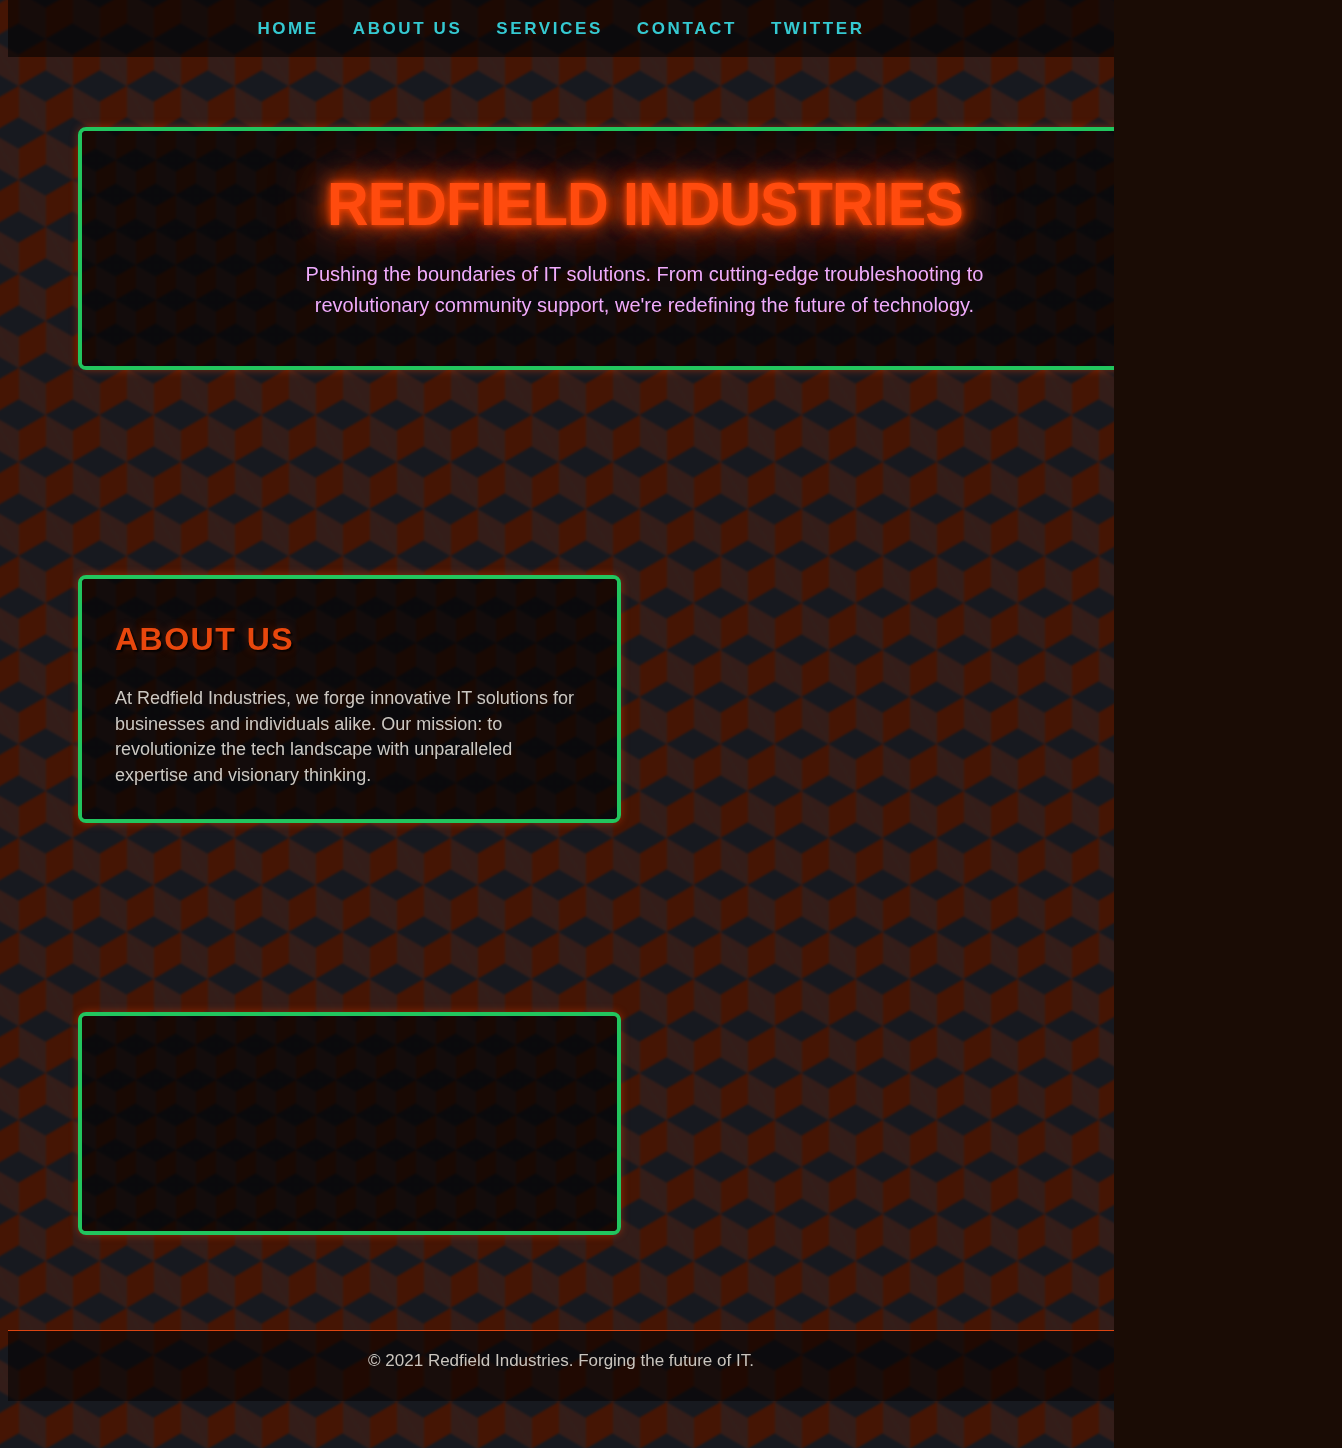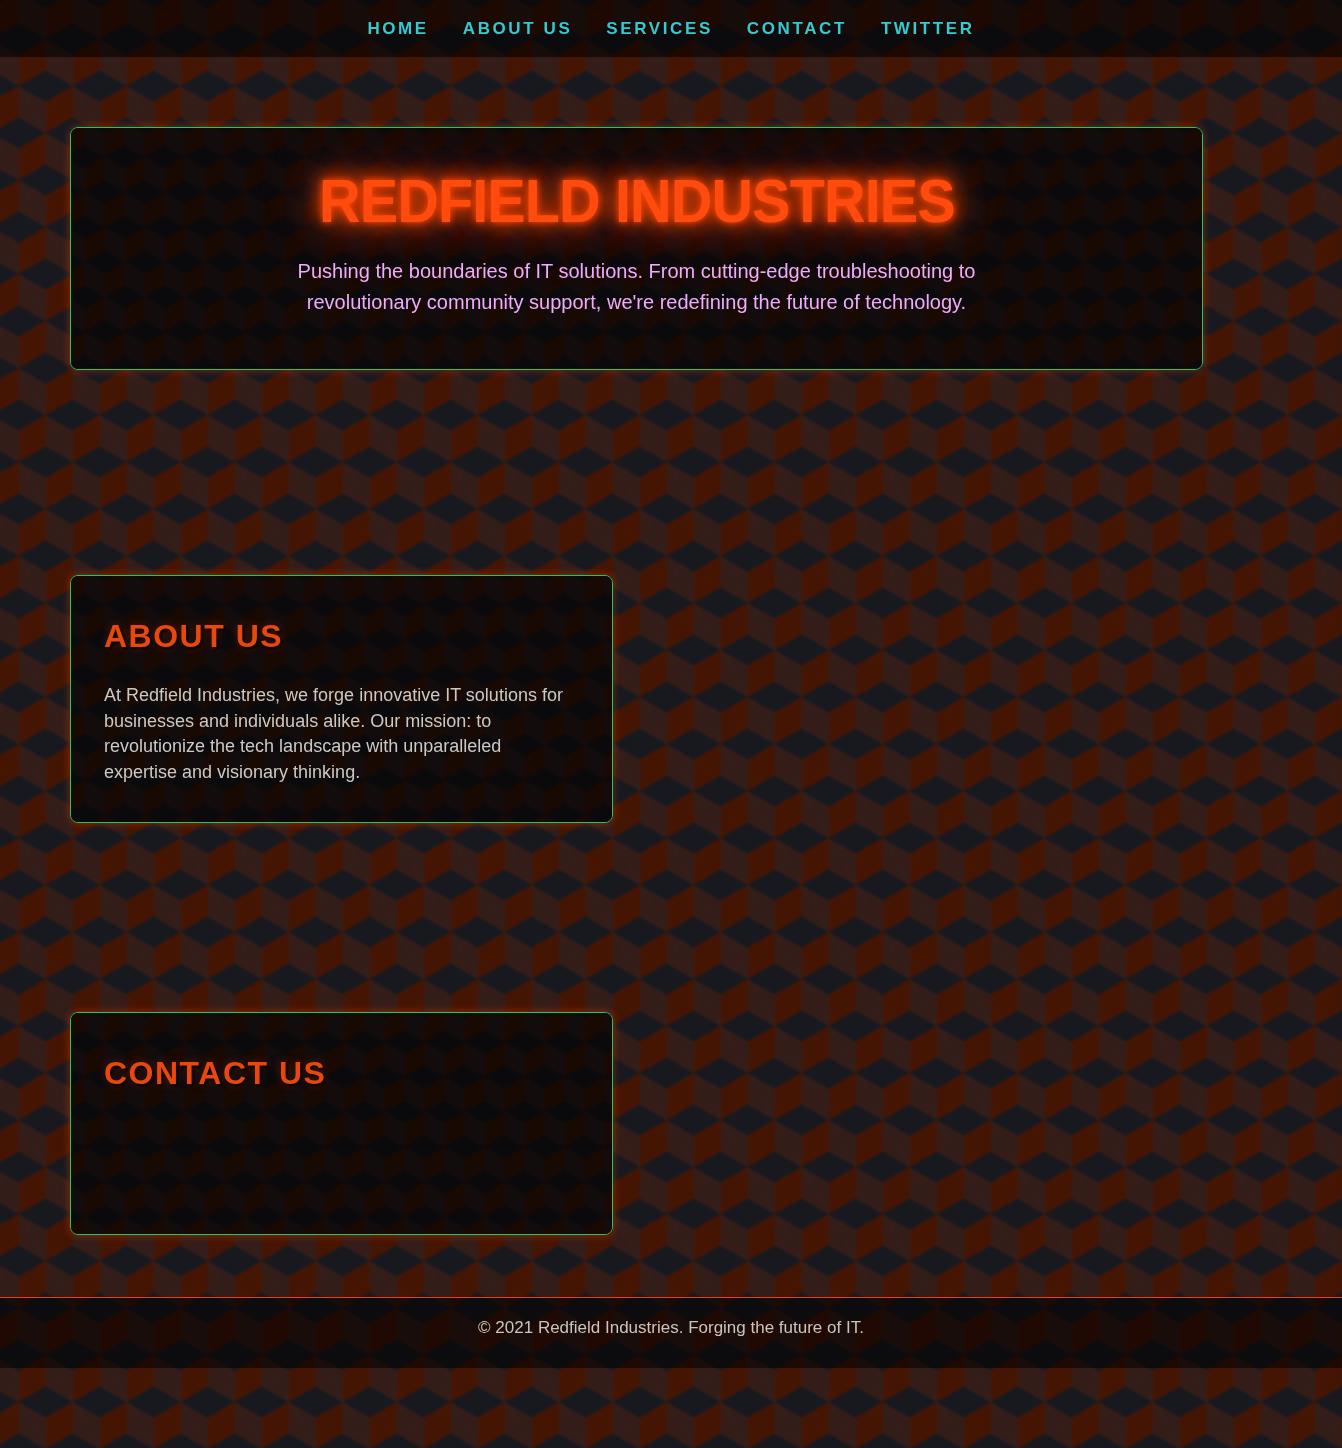--- a/index.html
+++ b/index.html
@@ -1,24 +1,25 @@
 <!DOCTYPE html>
 <html><head>
 <meta charset="utf-8">
 <style>
   * { margin: 0; padding: 0; box-sizing: border-box; }
   html, body { background: #1a0c05; }
   body { font-family: "Liberation Sans", sans-serif; }
 
   .page {
     position: relative;
-    width: 1342px;
+    width: 1114px;
     height: 1448px;
     overflow: hidden;
     background: #1a0c05;
+    padding-left: 8px;
   }
 
   
   .page::before {
     content: "";
     position: absolute;
     inset: -8px;
     z-index: 0;
     background-color: #451504;
     background-image:
@@ -52,21 +53,21 @@
     letter-spacing: 2.6px;
     text-transform: uppercase;
     cursor: pointer;
   }
 
   .container { margin-left: 70px; width: 1133px; }
 
   
   .panel {
     position: relative;
-    border: 1px solid #22c55e;
+    border: 4px solid #22c55e;
     border-radius: 8px;
     overflow: hidden;
     box-shadow: 0 0 9px rgba(255,69,0,0.45), inset 0 0 14px rgba(0,0,0,0.6);
   }
   
   .panel::before {
     content: "";
     position: absolute;
     inset: -6px;
     z-index: 0;
@@ -133,21 +134,21 @@
   }
   .card p {
     font-size: 18px;
     line-height: 25.5px;
     color: #ccc8c2;
     max-width: 480px;
   }
 
   
   footer {
-    margin-top: 62px;
+    margin-top: 95px;
     height: 71px;
     border-top: 1px solid rgba(255,80,20,0.85);
     background: rgba(5,2,1,0.58);
     text-align: center;
     padding-top: 20px;
   }
   footer p { font-size: 17px; color: #c9c4bd; }
 </style>
 </head>
 <body>
@@ -172,21 +173,20 @@
     <div class="row">
       <section class="panel card">
         <h2>ABOUT US</h2>
         <p>At Redfield Industries, we forge innovative IT solutions for businesses and individuals alike. Our mission: to revolutionize the tech landscape with unparalleled expertise and visionary thinking.</p>
       </section>
 
     </div>
 
     <div class="row row2">
       <section class="panel card card-contact">
-        <h2>CONTACT US</h2>
       </section>
     </div>
 
   </div>
 
   <footer>
     <p>© 2021 Redfield Industries. Forging the future of IT.</p>
   </footer>
 
 </div>

